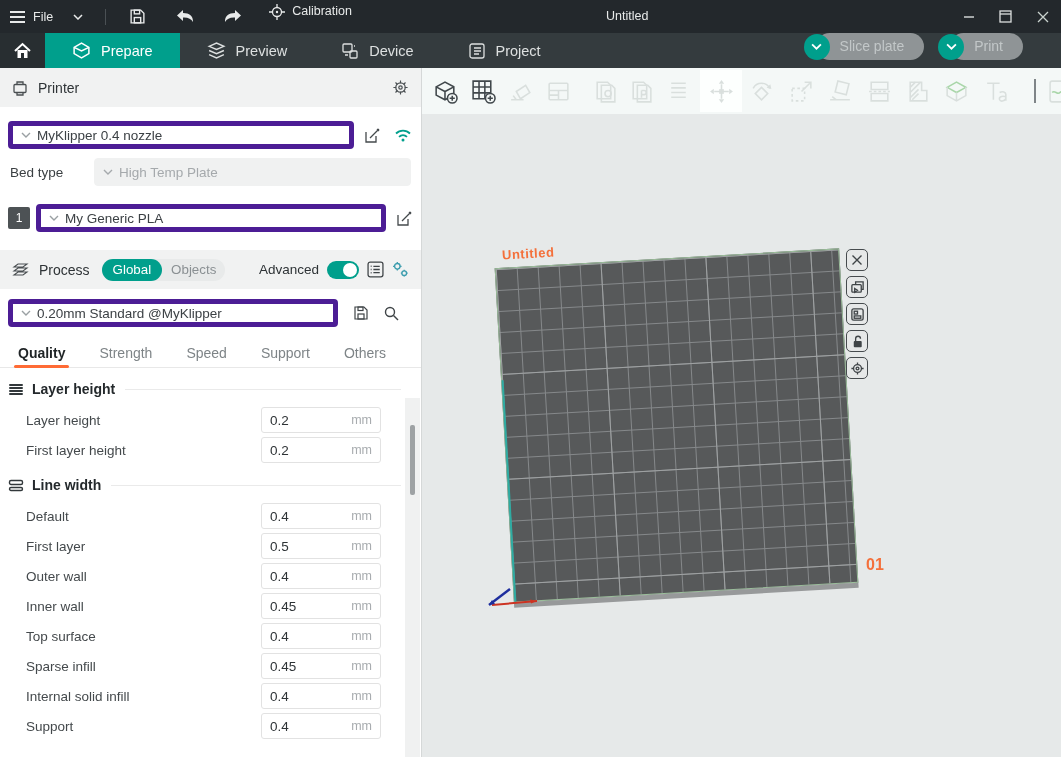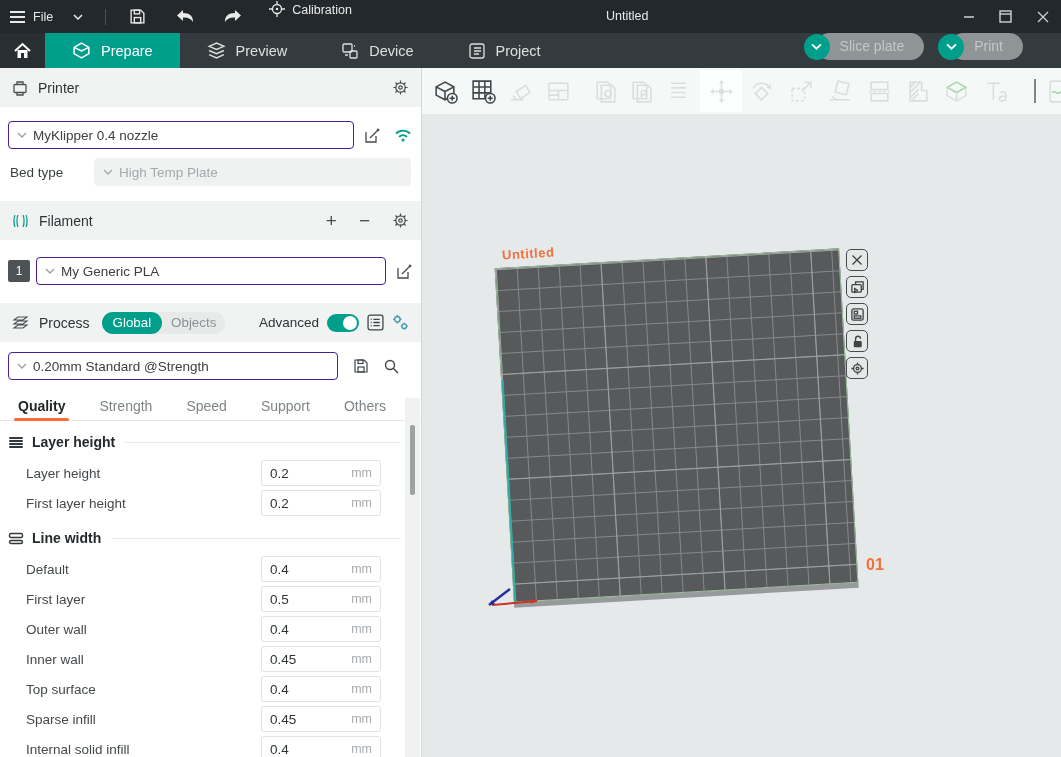--- a/index.html
+++ b/index.html
@@ -10,21 +10,21 @@
 
   
   #titlebar { position:absolute; top:0; left:0; right:0; height:33px; background:#23282C;
               display:flex; align-items:center; color:#E8EAEA; }
   .tb-left { display:flex; align-items:center; height:100%; }
   .menu-btn { display:flex; align-items:center; gap:8px; color:#E8EAEA; font-size:12.5px; padding:0 6px 0 10px; height:100%; }
   .hamburger i { display:block; width:15px; height:2px; background:#E8EAEA; margin:3px 0; }
   .tb-chev { padding:0 14px; }
   .tb-divider { width:1px; height:16px; background:#4A5054; margin:0 8px; }
   .tb-icbtn { padding:0 15px; height:100%; display:flex; align-items:center; }
-  .calib { display:flex; align-items:flex-end; gap:7px; color:#E8EAEA; font-size:12.5px; padding:16px 12px; height:100%; }
+  .calib { display:flex; align-items:flex-start; gap:7px; color:#E8EAEA; font-size:12.5px; padding:4px 12px; height:100%; }
   .tb-title { position:absolute; left:606px; top:0; height:33px; line-height:33px; font-size:12.5px; color:#E8EAEA; }
   .tb-right { margin-left:auto; display:flex; height:100%; }
   .win-btn { width:37px; height:100%; display:flex; align-items:center; justify-content:center; color:#DCDFDF; font-size:15px; }
 
   
   #tabbar { position:absolute; top:33px; left:0; right:0; height:35px; background:#343B3E; display:flex; align-items:stretch; }
   .home-btn { width:45px; background:#282E31; display:flex; align-items:center; justify-content:center; }
   .tab { display:flex; align-items:center; gap:10px; padding:0 27px; color:#DDE0E0; font-size:14.5px; }
   .tab.active { background:#009F8C; color:#FFFFFF; }
   .tab-actions { margin-left:auto; margin-right:38px; display:flex; align-items:flex-start; gap:14px; }
@@ -32,21 +32,21 @@
   .chev-circle { width:26px; height:26px; border-radius:50%; background:#009F8C; display:flex; align-items:center; justify-content:center; z-index:2; }
   .pill { height:27px; line-height:27px; background:#8F9496; color:#C2C7C8; border-radius:14px; padding:0 20px 0 24px; margin-left:-14px; font-size:14px; }
 
   
   #sidepanel { position:absolute; top:68px; left:0; width:422px; bottom:0; background:#FFFFFF; border-right:1px solid #D5D8D8; }
   .section-header { height:39px; background:#F1F2F2; display:flex; align-items:center; padding:0 12px; }
   .section-title { font-size:14px; color:#2E3336; font-weight:500; margin-left:10px; }
   .sh-right { margin-left:auto; display:flex; align-items:center; gap:22px; }
   .plusminus { font-size:19px; color:#4A4F52; line-height:1; }
   .combo-row { display:flex; align-items:center; margin:14px 8px 0 8px; }
-  .combo { display:flex; align-items:center; background:#fff; border:1px solid #4c1d95; border-radius:4px; height:28px; padding:0 8px; font-size:13.5px; color:#3C4145; flex:1; }
+  .combo { display:flex; align-items:center; background:#fff; border:5px solid #4c1d95; border-radius:4px; height:28px; padding:0 8px; font-size:13.5px; color:#3C4145; flex:1; }
   .combo .chev { margin-right:6px; display:flex; }
   .combo.gray { background:#F0F1F1; border:1px solid #F0F1F1; color:#A5A9AC; }
   .row-icons { display:flex; align-items:center; gap:12px; margin-left:10px; }
   .bed-row { display:flex; align-items:center; margin:8px 10px 0 10px; height:30px; }
   .bed-label { font-size:13.5px; color:#3A3F42; width:84px; }
   .mt16 { margin-top:14px; } .mt18 { margin-top:18px; }
   .fil-row { display:flex; align-items:center; margin:17px 8px 0 8px; }
   .fil-badge { width:22px; height:22px; background:#4D5255; color:#fff; font-size:12px; display:flex; align-items:center; justify-content:center; border-radius:2px; margin-right:6px; }
   .scope { display:flex; align-items:center; background:#E8EAEA; border-radius:11px; height:22px; font-size:12.5px; margin-left:12px; }
   .scope .seg { color:#8A9093; padding:0 9px; }
@@ -277,37 +277,20 @@
     <div class="combo gray">
       <span class="chev">
           <svg width="10" height="6" viewBox="0 0 10 6">
             <path d="M1 1l4 4 4-4" stroke="#A5A9AC" stroke-width="1.4" fill="none"></path>
           </svg>
         </span>
       <span>High Temp Plate</span>
     </div>
   </div>
 
-  <div class="section-header mt16">
-    <svg width="17" height="16" viewBox="0 0 17 16">
-        <path d="M3 2C1.6 4.5 1.6 11.5 3 14M6 2c-1.4 2.5-1.4 9.5 0 12M11 2c1.4 2.5 1.4 9.5 0 12M14 2c1.4 2.5 1.4 9.5 0 12" stroke="#0E9E8C" fill="none" stroke-width="1.3"></path>
-      </svg>
-    <span class="section-title">Filament</span>
-    <div class="sh-right">
-      <button class="plusminus">+</button>
-      <button class="plusminus">−</button>
-      <button>
-        <svg width="17" height="17" viewBox="0 0 18 18">
-            <circle cx="9" cy="9" r="5" stroke="#4A4F52" fill="none" stroke-width="1.3"></circle>
-            <circle cx="9" cy="9" r="1.8" stroke="#4A4F52" fill="none" stroke-width="1.3"></circle>
-            <path d="M9 1.5v3M9 13.5v3M1.5 9h3M13.5 9h3M3.7 3.7l2.1 2.1M12.2 12.2l2.1 2.1M14.3 3.7l-2.1 2.1M5.8 12.2l-2.1 2.1" stroke="#4A4F52" stroke-width="1.2"></path>
-          </svg>
-      </button>
-    </div>
-  </div>
 
   <div class="fil-row">
     <span class="fil-badge">1</span>
     <div class="combo">
       <span class="chev">
           <svg width="10" height="6" viewBox="0 0 10 6">
             <path d="M1 1l4 4 4-4" stroke="#9AA0A3" stroke-width="1.4" fill="none"></path>
           </svg>
         </span>
       <span>My Generic PLA</span>
@@ -352,21 +335,21 @@
     </div>
   </div>
 
   <div class="proc-combo-row">
     <div class="combo">
       <span class="chev">
           <svg width="10" height="6" viewBox="0 0 10 6">
             <path d="M1 1l4 4 4-4" stroke="#9AA0A3" stroke-width="1.4" fill="none"></path>
           </svg>
         </span>
-      <span>0.20mm Standard @Strength</span>
+      <span>0.20mm Standard @MyKlipper</span>
     </div>
     <div class="row-icons" style="margin-left:auto; margin-right:14px; gap:14px;">
       <button>
         <svg width="16" height="16" viewBox="0 0 16 16">
             <path d="M2 2h9l3 3v9H2z" stroke="#3F4447" fill="none" stroke-width="1.2"></path>
             <rect x="5" y="9" width="6" height="5" stroke="#3F4447" fill="none" stroke-width="1.2"></rect>
             <rect x="5" y="2" width="5" height="3.5" stroke="#3F4447" fill="none" stroke-width="1.2"></rect>
           </svg>
       </button>
       <button>

